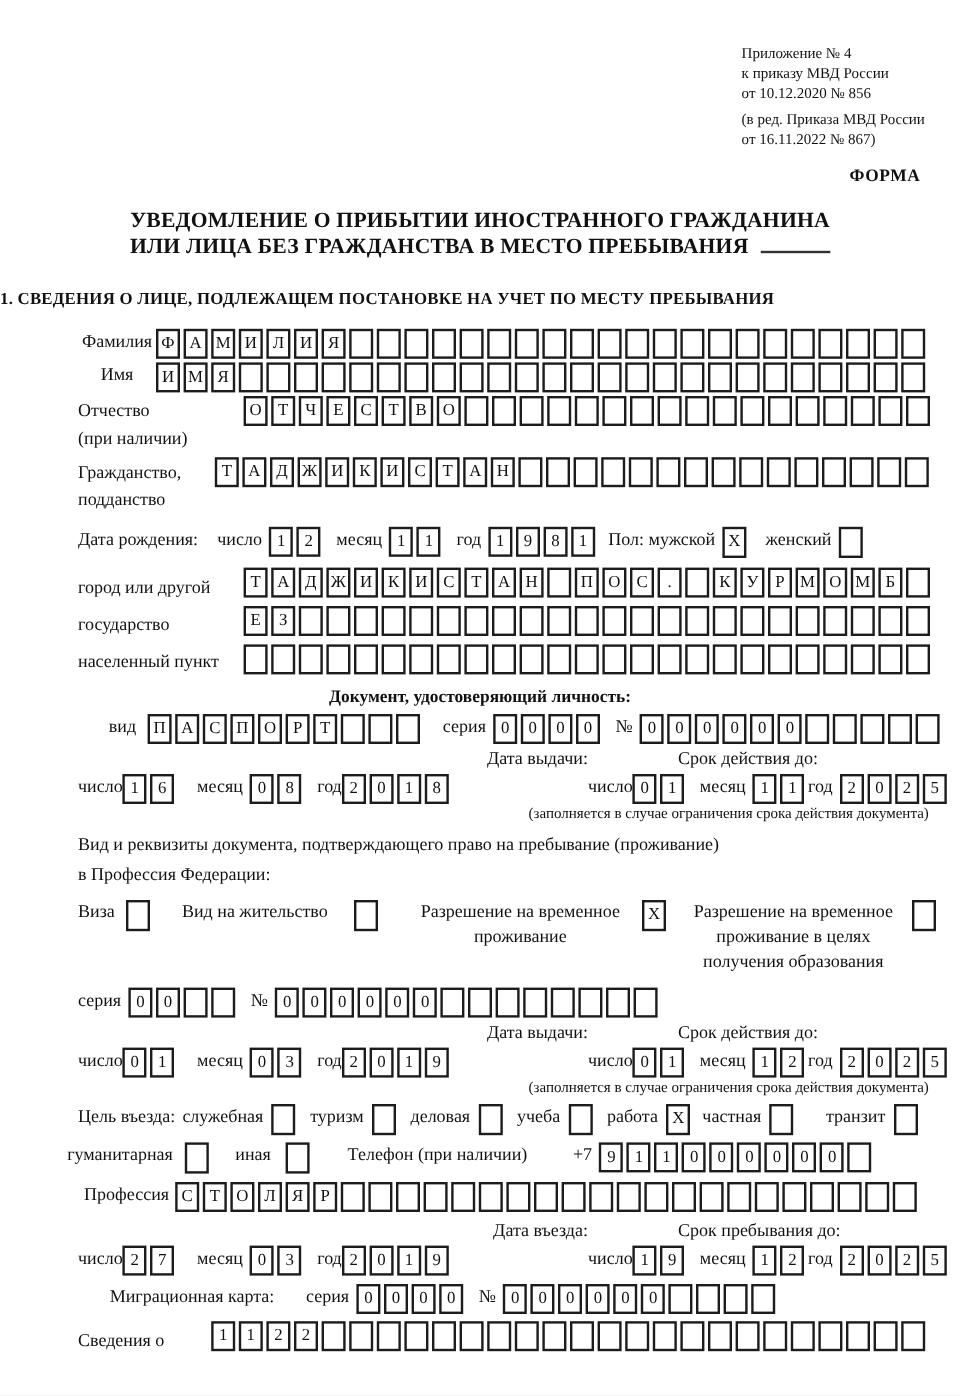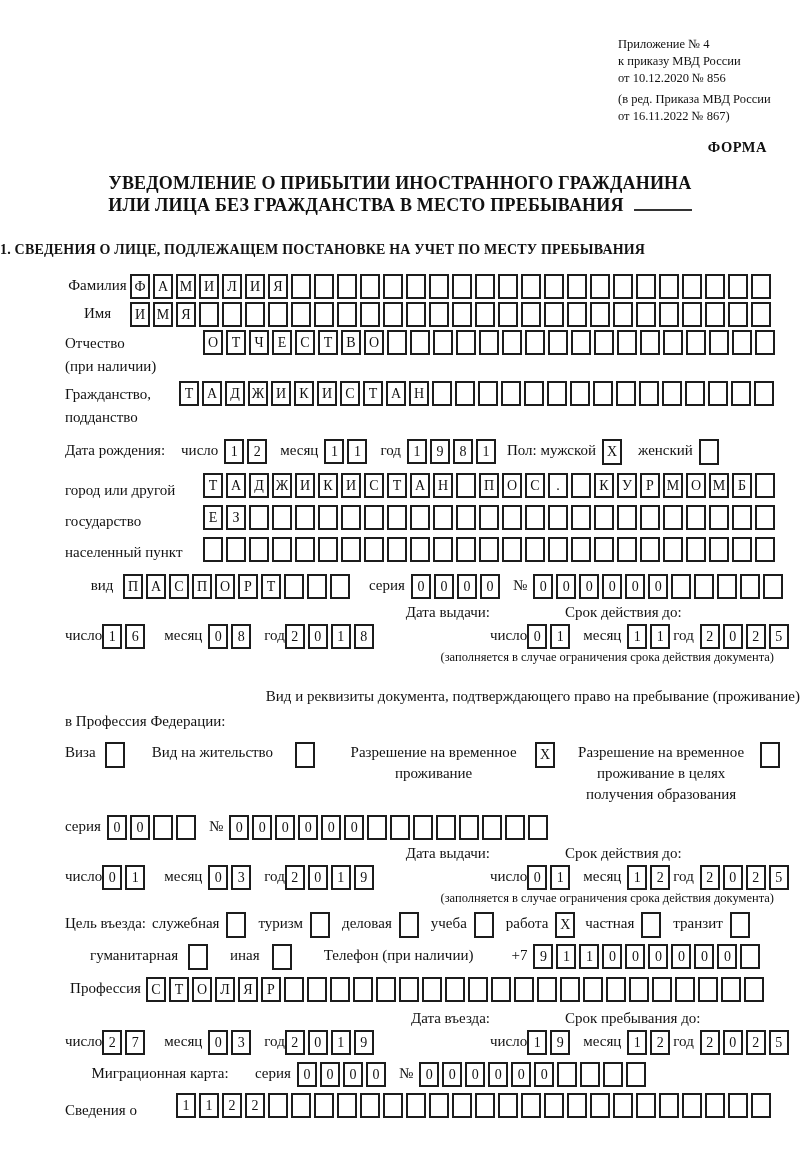--- a/index.html
+++ b/index.html
@@ -120,20 +120,21 @@
       <span style="display:block;line-height:31px;">государство</span>
       <span style="display:block;line-height:31px;">населенный пункт</span>
     </span>
     <span>
       <span class="boxrow boxes" style="display:block;"><span class="cell">Т</span><span class="cell">А</span><span class="cell">Д</span><span class="cell">Ж</span><span class="cell">И</span><span class="cell">К</span><span class="cell">И</span><span class="cell">С</span><span class="cell">Т</span><span class="cell">А</span><span class="cell">Н</span><span class="cell"></span><span class="cell">П</span><span class="cell">О</span><span class="cell">С</span><span class="cell">.</span><span class="cell"></span><span class="cell">К</span><span class="cell">У</span><span class="cell">Р</span><span class="cell">М</span><span class="cell">О</span><span class="cell">М</span><span class="cell">Б</span><span class="cell"></span></span>
       <span class="boxrow boxes" style="display:block;"><span class="cell">Е</span><span class="cell">З</span><span class="cell"></span><span class="cell"></span><span class="cell"></span><span class="cell"></span><span class="cell"></span><span class="cell"></span><span class="cell"></span><span class="cell"></span><span class="cell"></span><span class="cell"></span><span class="cell"></span><span class="cell"></span><span class="cell"></span><span class="cell"></span><span class="cell"></span><span class="cell"></span><span class="cell"></span><span class="cell"></span><span class="cell"></span><span class="cell"></span><span class="cell"></span><span class="cell"></span><span class="cell"></span></span>
       <span class="boxrow boxes" style="display:block;"><span class="cell"></span><span class="cell"></span><span class="cell"></span><span class="cell"></span><span class="cell"></span><span class="cell"></span><span class="cell"></span><span class="cell"></span><span class="cell"></span><span class="cell"></span><span class="cell"></span><span class="cell"></span><span class="cell"></span><span class="cell"></span><span class="cell"></span><span class="cell"></span><span class="cell"></span><span class="cell"></span><span class="cell"></span><span class="cell"></span><span class="cell"></span><span class="cell"></span><span class="cell"></span><span class="cell"></span><span class="cell"></span></span>
     </span>
   </div>
 
+  <div class="center-head">Документ, удостоверяющий личность:</div>
 
   <div class="frow pad" style="margin-top:5px;margin-left:16px;">
     <span class="lbl w42">вид</span>
     <span class="boxes"><span class="cell">П</span><span class="cell">А</span><span class="cell">С</span><span class="cell">П</span><span class="cell">О</span><span class="cell">Р</span><span class="cell">Т</span><span class="cell"></span><span class="cell"></span><span class="cell"></span></span>
     <span class="lbl ml16 mr6">серия</span>
     <span class="boxes"><span class="cell">0</span><span class="cell">0</span><span class="cell">0</span><span class="cell">0</span></span>
     <span class="lbl ml10 mr6">№</span>
     <span class="boxes"><span class="cell">0</span><span class="cell">0</span><span class="cell">0</span><span class="cell">0</span><span class="cell">0</span><span class="cell">0</span><span class="cell"></span><span class="cell"></span><span class="cell"></span><span class="cell"></span><span class="cell"></span></span>
   </div>
 
@@ -156,21 +157,21 @@
         <span class="boxes"><span class="cell">0</span><span class="cell">1</span></span>
         <span class="w ml10 mr6">месяц</span>
         <span class="boxes"><span class="cell">1</span><span class="cell">1</span></span>
         <span class="w mr6">год</span>
         <span class="boxes"><span class="cell">2</span><span class="cell">0</span><span class="cell">2</span><span class="cell">5</span></span>
       </div>
     </div>
   </div>
   <div class="note">(заполняется в случае ограничения срока действия документа)</div>
 
-  <div class="pad plain" style="margin-top:19px;text-align:right;">Вид и реквизиты документа, подтверждающего право на пребывание (проживание)</div>
+  <div class="pad plain" style="margin-top:6px;">Вид и реквизиты документа, подтверждающего право на пребывание (проживание)</div>
   <div class="pad plain">в Профессия Федерации:</div>
 
   <div class="permits">
     <div class="permit">
       <span class="plbl">Виза</span>
       <span class="cbox"></span>
     </div>
     <div class="permit" style="margin-left:27px;">
       <span class="plbl">Вид на жительство</span>
       <span class="cbox" style="margin-left:22px;"></span>
@@ -240,27 +241,27 @@
       <span class="cbox"></span>
     </span>
     <span class="pitem" style="margin-left:12px;">
       <span class="plbl2">работа</span>
       <span class="cbox">X</span>
     </span>
     <span class="pitem" style="margin-left:10px;">
       <span class="plbl2">частная</span>
       <span class="cbox"></span>
     </span>
-    <span class="pitem" style="margin-left:12px;justify-content:space-between;">
+    <span class="pitem" style="margin-left:27px;justify-content:space-between;">
       <span class="plbl2">транзит</span>
       <span class="cbox"></span>
     </span>
   </div>
 
-  <div class="prow" style="padding-left:90px;margin-top:6px;">
+  <div class="prow" style="padding-left:56px;margin-top:6px;">
     <span class="pitem">
       <span class="plbl2">гуманитарная</span>
       <span class="cbox" style="margin-left:10px;"></span>
     </span>
     <span class="pitem" style="margin-left:22px;">
       <span class="plbl2">иная</span>
       <span class="cbox" style="margin-left:12px;"></span>
     </span>
     <span class="plbl2" style="margin-left:32px;padding-top:3px;">Телефон (при наличии)</span>
     <span class="plbl2" style="margin-left:38px;padding-top:3px;margin-right:6px;">+7</span>

